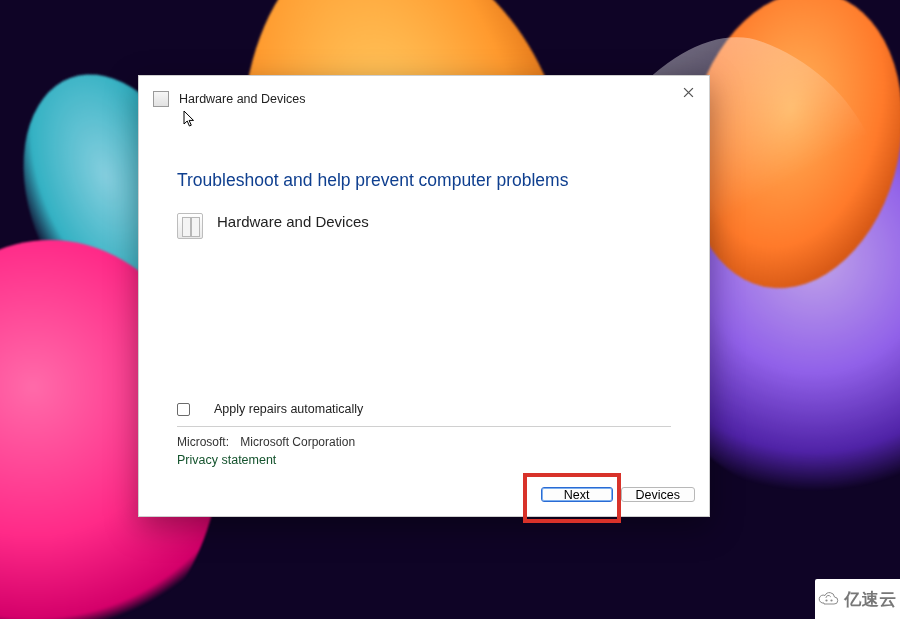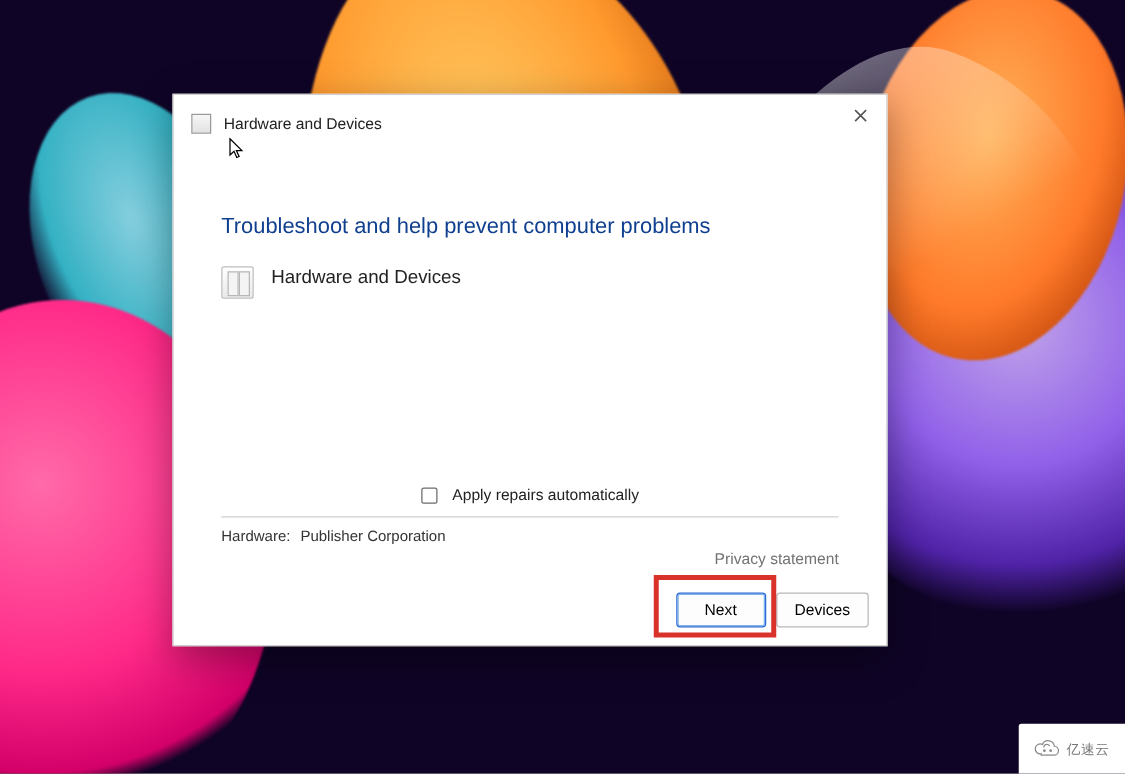--- a/index.html
+++ b/index.html
@@ -80,43 +80,42 @@
     }
     .item .item-icon::before, .item .item-icon::after {
       content: ""; position: absolute; background: #cfcfcf;
     }
     .item .item-icon::before { left:4px; top:3px; width:7px; height:18px; border:1px solid #b7b7b7; background:#f4f4f4; }
     .item .item-icon::after  { left:13px; top:3px; width:7px; height:18px; border:1px solid #b7b7b7; background:#f4f4f4; }
     .item-title { font-size: 15px; color: #222; }
     .item-sub { font-size: 12px; color: #444; margin-top: 1px; }
 
     .auto-row {
-      display: flex; align-items: center; gap: 12px;
+      display: flex; align-items: center; gap: 24px;
       margin-top: auto;
       font-size: 12.5px; color: #222;
       padding-bottom: 10px;
-      justify-content: center;
     }
     .checkbox {
       width: 13px; height: 13px; border: 1px solid #6b6b6b; border-radius: 2px;
       background: #fff; cursor: pointer;
     }
     .rule { height: 1px; background: #d0d0d0; margin: 0 0 8px 0; }
 
     .meta { font-size: 12px; color: #333; }
     .meta .label { display: inline-block; width: 60px; }
-    .privacy { display: inline-block; margin-top: 4px; font-size: 12.5px; color: #737373; cursor: pointer; text-align: right; }
+    .privacy { display: inline-block; margin-top: 4px; font-size: 12.5px; color: #14532d; cursor: pointer; }
 
     .button-row {
       display: flex; justify-content: flex-end; gap: 8px;
       padding: 20px 14px 14px 14px;
       position: relative;
     }
     .btn {
-      min-width: 72px; height: 28px;
+      min-width: 72px; height: 15px;
       padding: 0 14px;
       font-size: 12.5px;
       background: #fdfdfd;
       border: 1px solid #b8b8b8;
       border-radius: 3px;
       cursor: pointer;
       display: inline-flex; align-items: center; justify-content: center;
     }
     .btn.primary {
       border: 1px solid #2a6bd4;
@@ -129,21 +128,21 @@
     }
 
     
     .watermark {
       position: absolute; right: 0; bottom: 0;
       width: 85px; height: 40px;
       background: #ffffff;
       display: flex; align-items: center; justify-content: center;
       gap: 4px;
       border-top-left-radius: 2px;
-      font-size: 11px; color: #777; letter-spacing: 0.5px;
+      font-size: 17px; color: #777; letter-spacing: 0.5px; font-weight: bold;
     }
     .watermark svg { width: 22px; height: 18px; }
   </style>
 </head>
 <body>
 
 <div class="wallpaper">
   <div class="blob purple"></div>
   <div class="blob orange1"></div>
   <div class="blob orange2"></div>
@@ -178,22 +177,22 @@
     </div>
 
     <div class="auto-row">
       <span class="checkbox" role="checkbox" aria-checked="false"></span>
       <span>Apply repairs automatically</span>
     </div>
 
     <div class="rule"></div>
 
     <div class="meta">
-      <span class="label">Hardware:</span>
-      <span>Publisher Corporation</span>
+      <span class="label">Microsoft:</span>
+      <span>Microsoft Corporation</span>
     </div>
     <a class="privacy">Privacy statement</a>
   </div>
 
   <div class="button-row">
     <button class="btn primary">Next</button>
     <button class="btn">Devices</button>
     <div class="highlight-box" style="left:384px; top:6px; width:98px; height:50px;"></div>
   </div>
 

